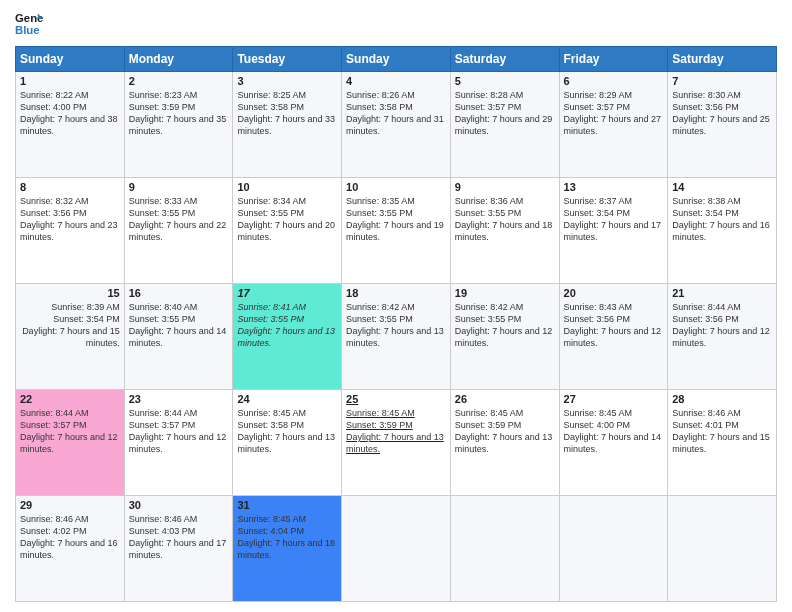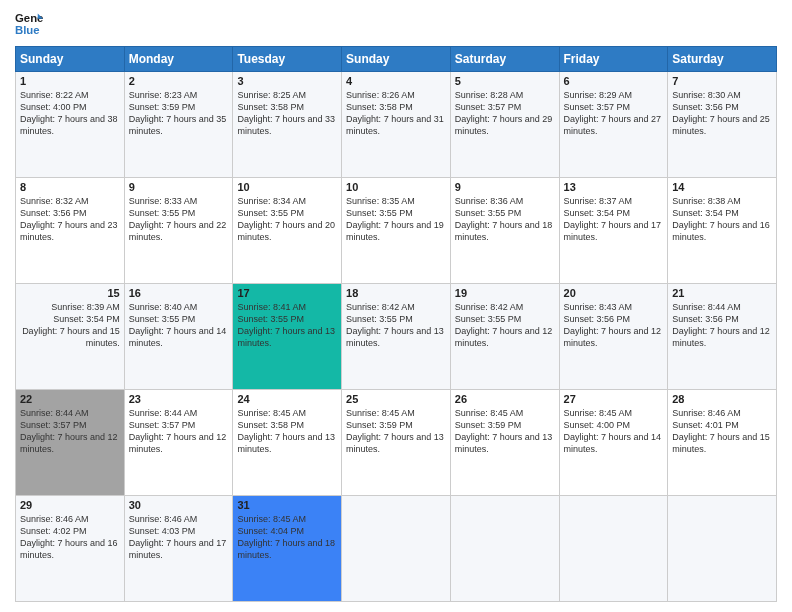--- a/index.html
+++ b/index.html
@@ -184,21 +184,21 @@
         </tr>
         <tr>
           <td style="background: rgb(245, 247, 250); text-align: right;">
             <span class="day-num">15</span>
             <div class="cell-text">Sunrise: 8:39 AM<br>Sunset: 3:54 PM<br>Daylight: 7 hours and 15 minutes.</div>
           </td>
           <td style="background: rgb(245, 247, 250);">
             <span class="day-num">16</span>
             <div class="cell-text">Sunrise: 8:40 AM<br>Sunset: 3:55 PM<br>Daylight: 7 hours and 14 minutes.</div>
           </td>
-          <td style="background: #14b8a6;">
+          <td style="background: #5eead4; font-style: italic;">
             <span class="day-num">17</span>
             <div class="cell-text">Sunrise: 8:41 AM<br>Sunset: 3:55 PM<br>Daylight: 7 hours and 13 minutes.</div>
           </td>
           <td style="background: rgb(245, 247, 250);">
             <span class="day-num">18</span>
             <div class="cell-text">Sunrise: 8:42 AM<br>Sunset: 3:55 PM<br>Daylight: 7 hours and 13 minutes.</div>
           </td>
           <td style="background: rgb(245, 247, 250);">
             <span class="day-num">19</span>
             <div class="cell-text">Sunrise: 8:42 AM<br>Sunset: 3:55 PM<br>Daylight: 7 hours and 12 minutes.</div>
@@ -206,33 +206,33 @@
           <td style="background: rgb(245, 247, 250);">
             <span class="day-num">20</span>
             <div class="cell-text">Sunrise: 8:43 AM<br>Sunset: 3:56 PM<br>Daylight: 7 hours and 12 minutes.</div>
           </td>
           <td style="background: rgb(245, 247, 250); margin-left: 36px;">
             <span class="day-num">21</span>
             <div class="cell-text">Sunrise: 8:44 AM<br>Sunset: 3:56 PM<br>Daylight: 7 hours and 12 minutes.</div>
           </td>
         </tr>
         <tr>
-          <td style="background: #a3a3a3;">
+          <td style="background: #f9a8d4;">
             <span class="day-num">22</span>
             <div class="cell-text">Sunrise: 8:44 AM<br>Sunset: 3:57 PM<br>Daylight: 7 hours and 12 minutes.</div>
           </td>
           <td style="background: rgb(255, 255, 255);">
             <span class="day-num">23</span>
             <div class="cell-text">Sunrise: 8:44 AM<br>Sunset: 3:57 PM<br>Daylight: 7 hours and 12 minutes.</div>
           </td>
           <td style="background: rgb(255, 255, 255);">
             <span class="day-num">24</span>
             <div class="cell-text">Sunrise: 8:45 AM<br>Sunset: 3:58 PM<br>Daylight: 7 hours and 13 minutes.</div>
           </td>
-          <td style="background: rgb(255, 255, 255);">
+          <td style="background: rgb(255, 255, 255); text-decoration: underline;">
             <span class="day-num">25</span>
             <div class="cell-text">Sunrise: 8:45 AM<br>Sunset: 3:59 PM<br>Daylight: 7 hours and 13 minutes.</div>
           </td>
           <td style="background: rgb(255, 255, 255);">
             <span class="day-num">26</span>
             <div class="cell-text">Sunrise: 8:45 AM<br>Sunset: 3:59 PM<br>Daylight: 7 hours and 13 minutes.</div>
           </td>
           <td style="background: rgb(255, 255, 255);">
             <span class="day-num">27</span>
             <div class="cell-text">Sunrise: 8:45 AM<br>Sunset: 4:00 PM<br>Daylight: 7 hours and 14 minutes.</div>

